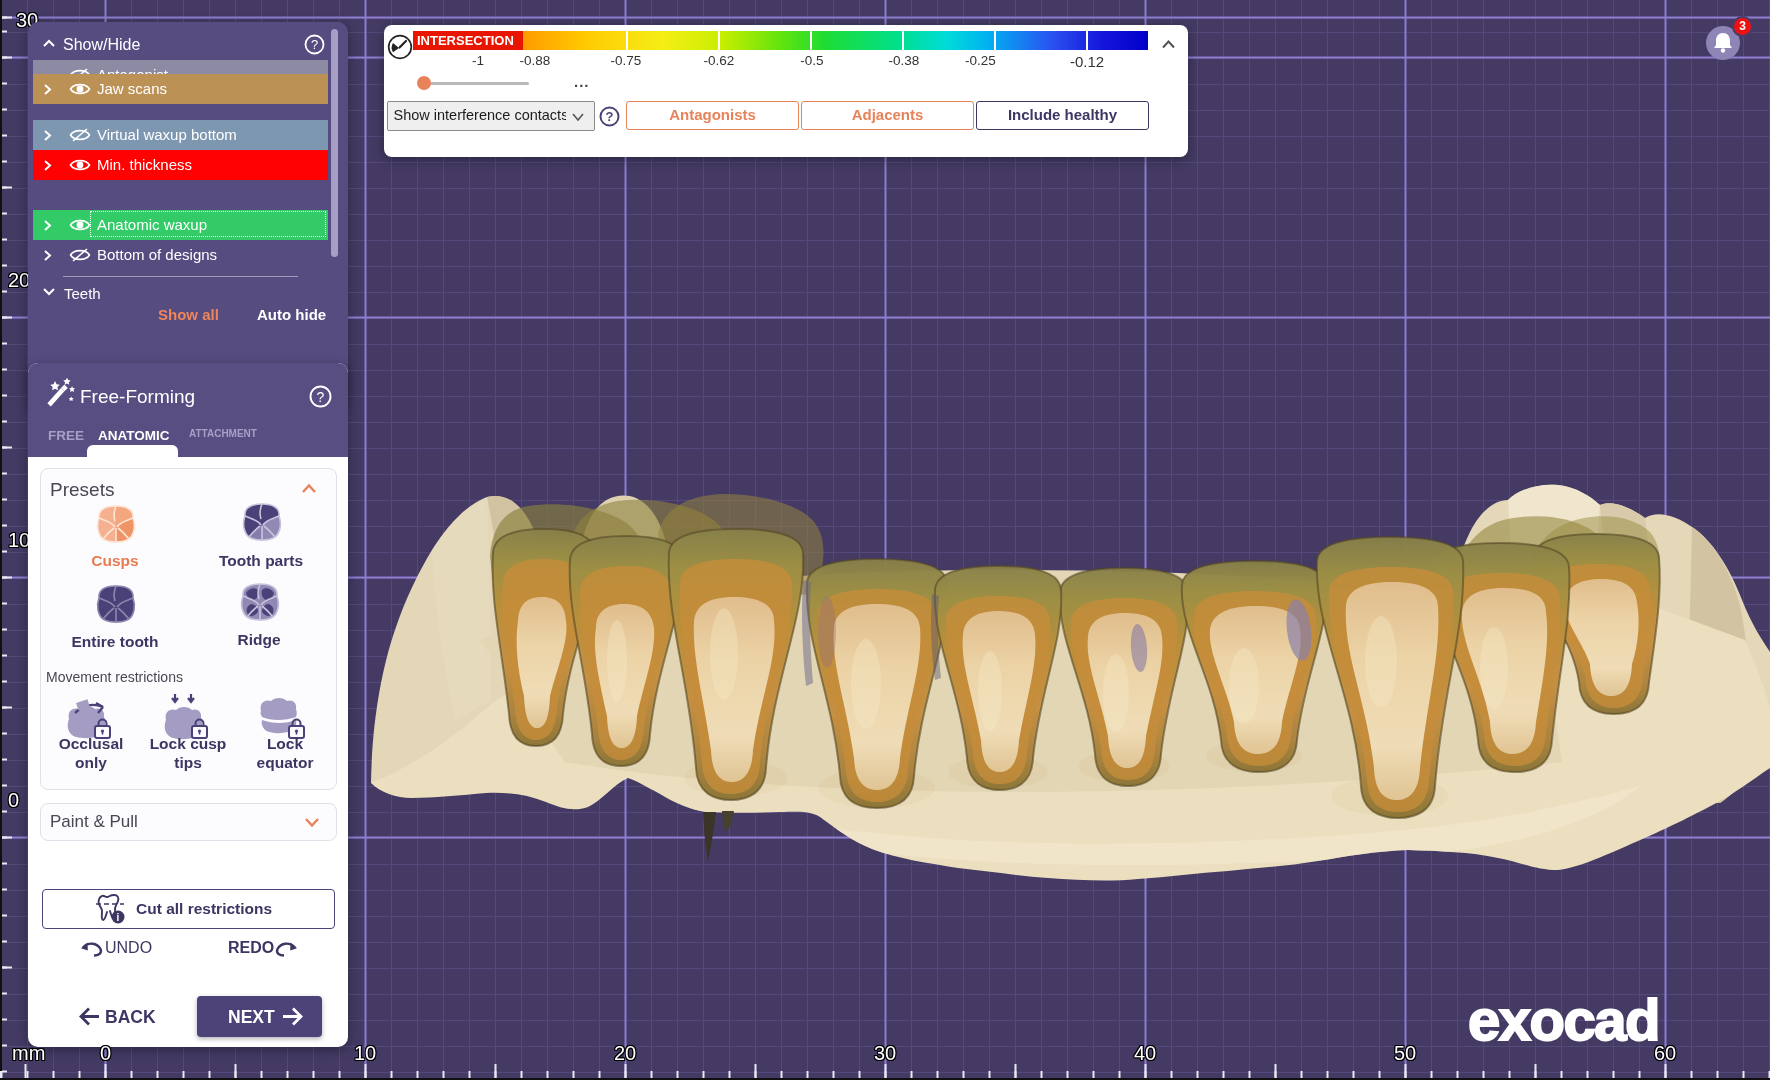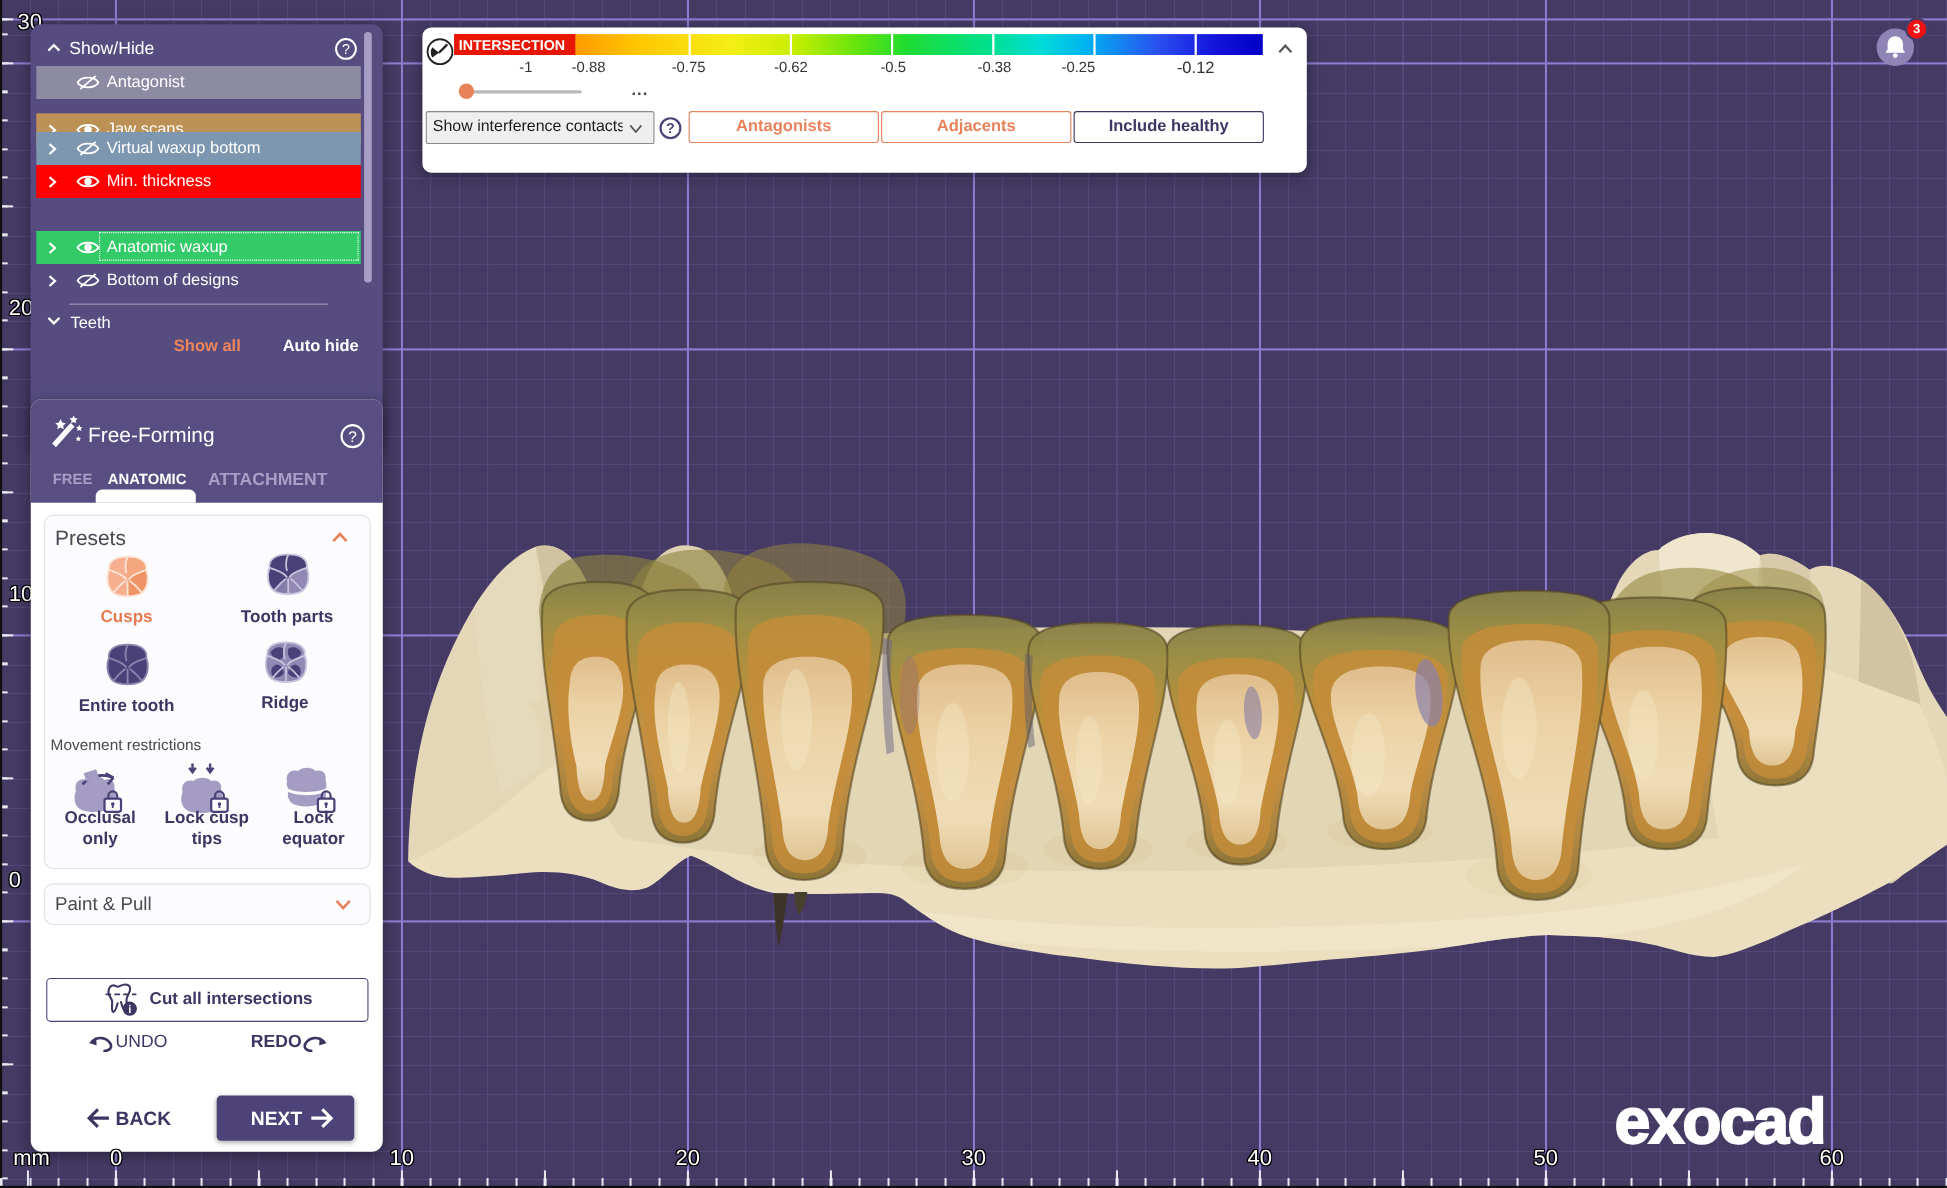--- a/index.html
+++ b/index.html
@@ -156,21 +156,21 @@
       <circle cx="10.5" cy="10.5" r="9" stroke="#fff" stroke-width="1.8" fill="none"></circle>
       <text x="10.5" y="15" font-size="13" fill="#fff" text-anchor="middle">?</text>
     </svg>
  <div class="row" style="top:38px;background:#8d8ba4;">
 <svg class="abs" style="left:36px;top:7px" width="22" height="16" viewBox="0 0 22 16">
         <path d="M1.5,8 C5,2.2 17,2.2 20.5,8 C17,13.8 5,13.8 1.5,8 Z" fill="none" stroke="#fff" stroke-width="1.6"></path>
         <path d="M4,14 L18,2" stroke="#fff" stroke-width="1.6"></path>
       </svg>
 <span class="lbl">Antagonist</span>
 </div>
-<div class="row" style="top:52px;background:#bb9156;margin-top:29px;">
+<div class="row" style="top:52px;background:#bb9156;">
 <svg class="abs" style="left:10px;top:9px" width="9" height="13" viewBox="0 0 9 13">
         <path d="M2,2 L7,6.5 L2,11" stroke="#fff" stroke-width="2" fill="none"></path>
       </svg>
 <svg class="abs" style="left:36px;top:7px" width="22" height="16" viewBox="0 0 22 16">
         <path d="M1.5,8 C5,2.2 17,2.2 20.5,8 C17,13.8 5,13.8 1.5,8 Z" fill="none" stroke="#fff" stroke-width="1.7"></path>
         <circle cx="11" cy="8" r="3.4" fill="#fff"></circle>
       </svg>
 <span class="lbl">Jaw scans</span>
 </div>
 <div class="row" style="top:98px;background:#7e97b1;">
@@ -280,21 +280,21 @@
         <path d="M32,24 l0.9,1.8 2,0.3 -1.4,1.4 0.3,2 -1.8,-1 -1.8,1 0.3,-2 -1.4,-1.4 2,-0.3 Z"></path>
       </g>
     </svg>
 <div class="abs" style="left:52px;top:23px;color:#fff;font-size:19px">Free-Forming</div>
 <svg class="abs" style="left:281px;top:22px" width="23" height="23" viewBox="0 0 23 23">
       <circle cx="11.5" cy="11.5" r="10" stroke="#fff" stroke-width="1.9" fill="none"></circle>
       <text x="11.5" y="16.5" font-size="14" fill="#fff" text-anchor="middle">?</text>
     </svg>
 <div class="abs" style="left:20px;top:65px;color:#a89fc7;font-size:13.5px;font-weight:bold">FREE</div>
 <div class="abs" style="left:70px;top:65px;color:#fff;font-size:13.5px;font-weight:bold">ANATOMIC</div>
-<div class="abs" style="left:161px;top:65px;color:#a89fc7;font-size:16px;font-weight:bold">ATTACHMENT</div>
+<div class="abs" style="left:161px;top:65px;color:#a89fc7;font-size:10px;font-weight:bold">ATTACHMENT</div>
 <div class="abs" style="left:59px;top:82px;width:91px;height:12px;background:#fff;border-radius:6px 6px 0 0"></div>
 <div class="box" style="top:105px;height:322px"></div>
 <div class="abs" style="left:22px;top:116px;color:#4a4653;font-size:19px">Presets</div>
 <svg class="abs" style="left:273px;top:120px" width="16" height="11" viewBox="0 0 16 11">
       <path d="M2,9 L8,2.5 L14,9" stroke="#e8825a" stroke-width="2.4" fill="none"></path>
     </svg>
 <svg class="abs" style="left:64px;top:140px" width="48" height="42" viewBox="0 0 48 42">
       <path d="M7,15 C6,7 13,3 24,3 C35,3 42,7 41,15 C44,23 42,32 37,36 C31,40 17,40 11,36 C6,32 4,23 7,15 Z" fill="#f6b090"></path>
       <path d="M41,15 C44,23 42,32 37,36 C33,38 28,39 24,39 L24,24 C28,19 34,18 41,15 Z" fill="#ef9466"></path>
       <path d="M24,3 C35,3 42,7 41,15 C34,18 28,19 25,24 L23,18 C21,12 22,8 24,3 Z" fill="#f4a67e"></path>
@@ -388,21 +388,21 @@
 <svg class="abs" style="left:276px;top:454px" width="16" height="11" viewBox="0 0 16 11">
       <path d="M2,2 L8,8.5 L14,2" stroke="#e8825a" stroke-width="2.4" fill="none"></path>
     </svg>
 <div class="abs" style="left:14px;top:526px;width:293px;height:40px;border:1.5px solid #4d4379;border-radius:4px;background:#fff"></div>
 <svg class="abs" style="left:66px;top:529px" width="34" height="34" viewBox="0 0 34 34">
       <path d="M20,3 C16,3 15,5 13,5 C11,5 10,3 8,4 C5,5 4,9 5,12 C6,15 8,16 8,19 C8,23 7,27 9,28 C11,28 12,23 13,20 M20,3 C24,3 25,6 24,9 C23,12 21,14 21,17 C21,21 22,26 20,27 C18,27 17,22 16,19" stroke="#3d3663" stroke-width="1.9" fill="none" stroke-linecap="round"></path>
       <path d="M2,12 L7,12 M10,12 L15,12 M18,12 L23,12 M26,12 L30,12" stroke="#3d3663" stroke-width="1.6"></path>
       <circle cx="24" cy="25" r="6.5" fill="#3d3663"></circle>
       <text x="24" y="29" font-size="10" font-weight="bold" fill="#fff" text-anchor="middle">i</text>
     </svg>
-<div class="abs" style="left:108px;top:537px;color:#3d3663;font-size:15.5px;font-weight:bold">Cut all intersections</div>
+<div class="abs" style="left:108px;top:537px;color:#3d3663;font-size:15.5px;font-weight:bold">Cut all restrictions</div>
 <svg class="abs" style="left:52px;top:577px" width="24" height="17" viewBox="0 0 24 17">
       <path d="M3,7.5 C9,1.5 17,3 20.5,9 C22.5,13.5 18,15.5 14,15.5" stroke="#3d3663" stroke-width="2.4" fill="none"></path>
       <path d="M1,8.2 L7.5,2.6 L7.8,10.4 Z" fill="#3d3663"></path>
     </svg>
 <div class="abs" style="left:77px;top:576px;color:#3d3663;font-size:16px;font-weight:normal">UNDO</div>
 <div class="abs" style="left:200px;top:576px;color:#3d3663;font-size:16px;font-weight:bold">REDO</div>
 <svg class="abs" style="left:246px;top:577px" width="24" height="17" viewBox="0 0 24 17">
       <path d="M21,7.5 C15,1.5 7,3 3.5,9 C1.5,13.5 6,15.5 10,15.5" stroke="#3d3663" stroke-width="2.4" fill="none"></path>
       <path d="M23,8.2 L16.5,2.6 L16.2,10.4 Z" fill="#3d3663"></path>
     </svg>

